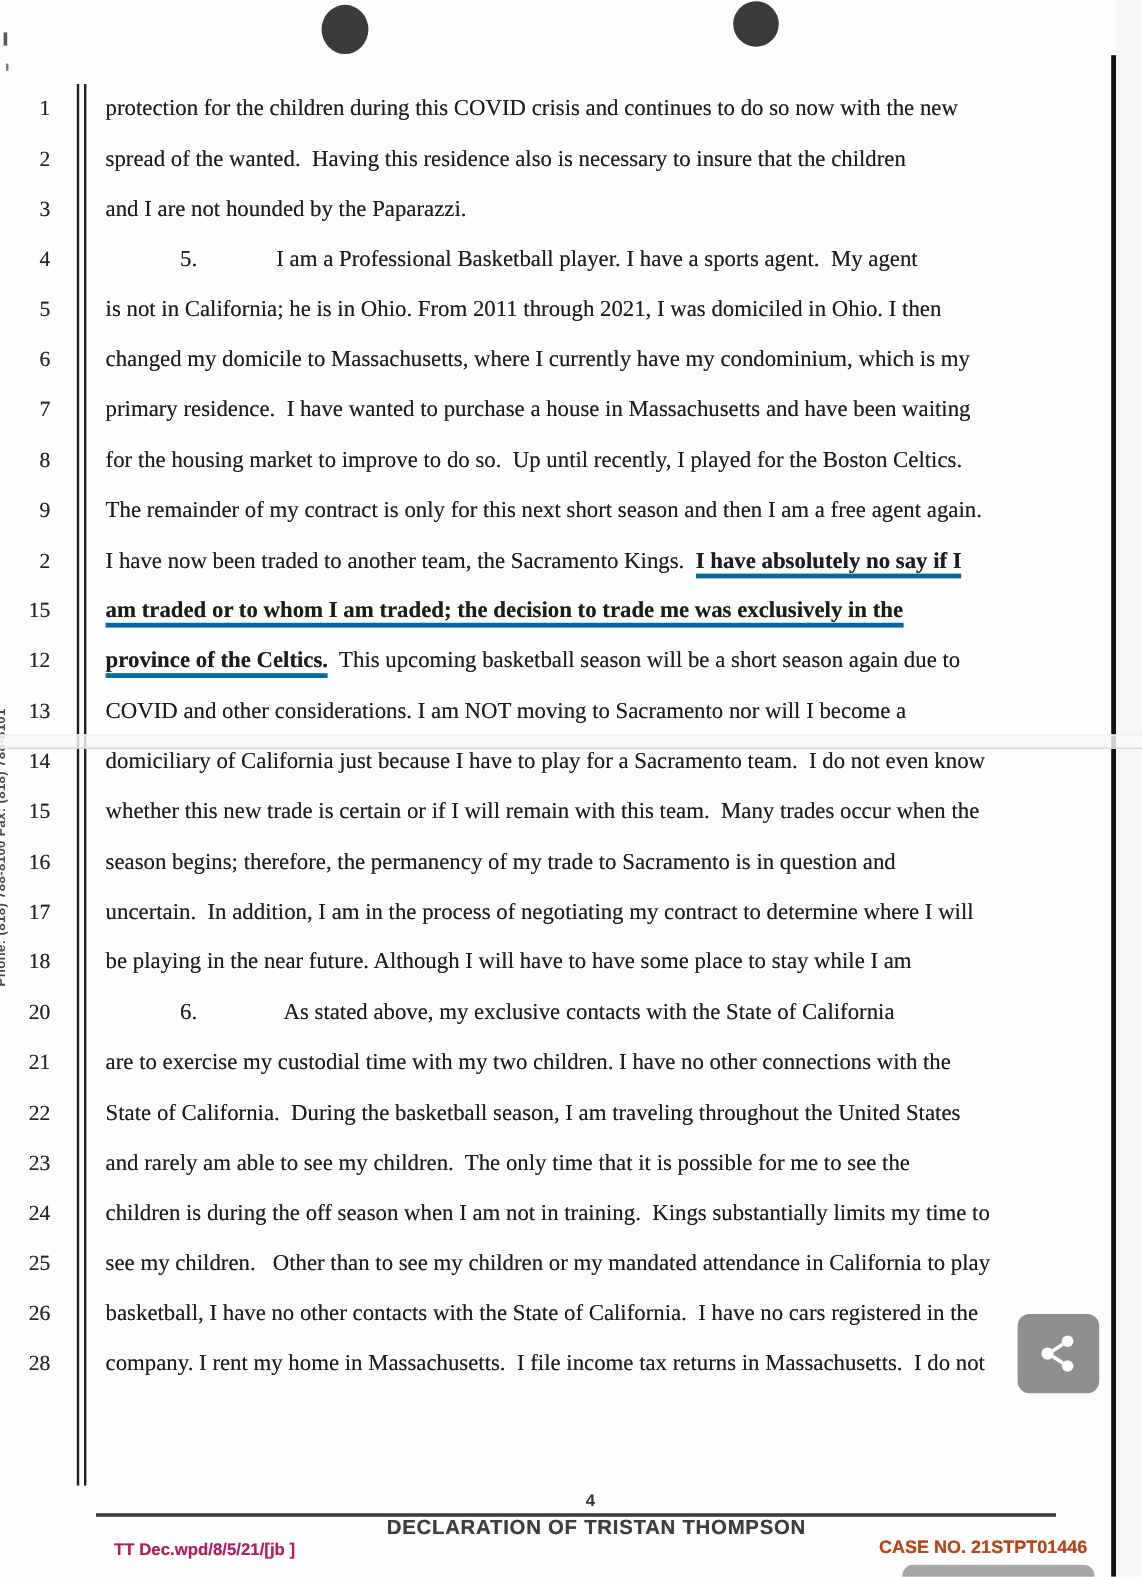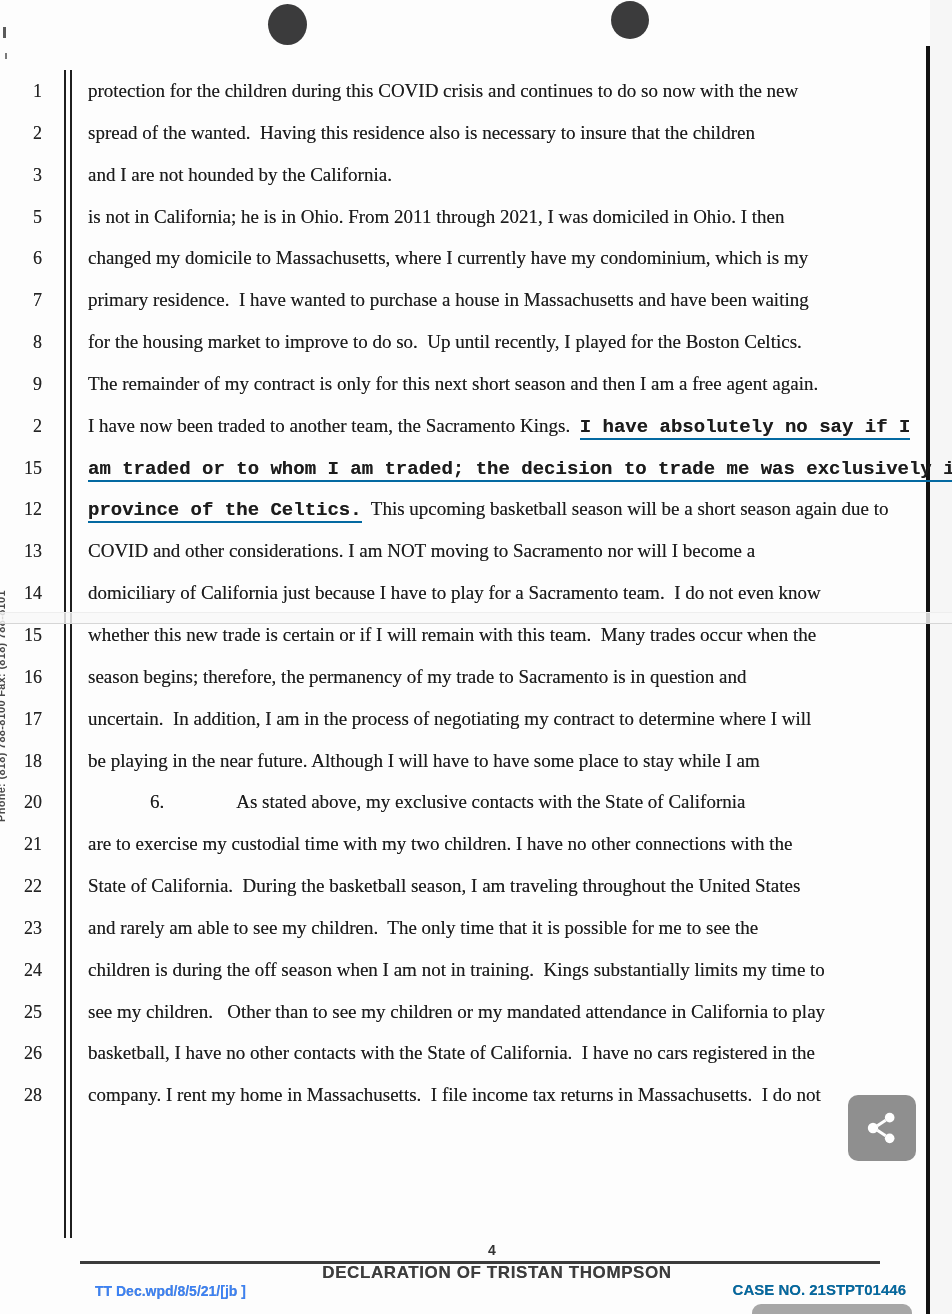--- a/index.html
+++ b/index.html
@@ -30,33 +30,33 @@
   .tick1{position:absolute;left:3px;top:27px;width:3px;height:11px;background:#5a5a5a;}
   .tick2{position:absolute;left:5px;top:53px;width:2px;height:6px;background:#7a7a7a;}
 
   
   .rows{position:absolute;left:0;top:70px;width:787px;}
   .row{height:41.85px;line-height:41.85px;white-space:pre;color:#1c1c1c;
        text-shadow:0 0 .5px rgba(10,10,10,.55);}
   .lineno{display:inline-block;width:42px;text-align:right;font-size:18px;color:#242424;}
   .linetext{display:inline-block;padding-left:46px;font-size:19px;white-space:pre;}
   .linetext .b{font-weight:bold;}
-  .linetext .u{border-bottom:2px solid #0369a1;font-family:Liberation Mono, monospace;}
+  .linetext .u{border-bottom:4px solid #0369a1;}
 
   
   .f-pageno{position:absolute;left:0;top:1242px;width:984px;text-align:center;
             font-family:"Liberation Sans",sans-serif;font-weight:bold;font-size:14px;color:#333;}
   .f-line{position:absolute;left:80px;top:1261px;width:800px;height:3px;background:#3c3c3c;}
   .f-title{position:absolute;left:0;top:1263px;width:994px;text-align:center;
            font-family:"Liberation Sans",sans-serif;font-weight:bold;font-size:17px;color:#3d3d3d;
            letter-spacing:.6px;text-shadow:0 0 .6px rgba(40,40,40,.6);}
   .f-docid{position:absolute;left:95px;top:1283px;font-family:"Liberation Sans",sans-serif;
-           font-weight:bold;font-size:14px;color:#3b82f6;text-shadow:0 0 .5px rgba(60,60,60,.5);}
+           font-weight:bold;font-size:14px;color:#be185d;text-shadow:0 0 .5px rgba(60,60,60,.5);}
   .f-case{position:absolute;right:46px;top:1281px;font-family:"Liberation Sans",sans-serif;
-          font-weight:bold;font-size:15px;color:#0369a1;text-shadow:0 0 .5px rgba(40,40,40,.5);}
+          font-weight:bold;font-size:15px;color:#c2410c;text-shadow:0 0 .5px rgba(40,40,40,.5);}
 
   
   .share-btn{position:absolute;left:848px;top:1095px;width:68px;height:66px;border-radius:10px;
              background:rgba(118,118,118,.82);z-index:10;display:flex;align-items:center;justify-content:center;
              border:none;cursor:pointer;}
   .bottom-pill{position:absolute;left:752px;top:1304px;width:160px;height:18px;border-radius:9px;
                background:#a7a7a7;z-index:10;}
 </style>
 </head>
 <body>
@@ -71,21 +71,22 @@
 
   <div class="left-rule"></div>
   <div class="right-strip"></div>
   <div class="right-rule"></div>
 
   <div class="vtext">Phone: (818) 788-8100 Fax: (818) 788-8101</div>
 
   <div class="rows">
       <div class="row"><span class="lineno">1</span><span class="linetext"><span>protection for the children during this COVID crisis and continues to do so now with the new</span></span></div>
       <div class="row"><span class="lineno">2</span><span class="linetext"><span>spread of the wanted.  Having this residence also is necessary to insure that the children</span></span></div>
-      <div class="row"><span class="lineno">3</span><span class="linetext"><span>and I are not hounded by the California.</span></span></div>
+      <div class="row"><span class="lineno">3</span><span class="linetext"><span>and I are not hounded by the Paparazzi.</span></span></div>
+      <div class="row"><span class="lineno">4</span><span class="linetext"><span style="margin-left: 62px; margin-right: 66px;">5.</span><span>I am a Professional Basketball player. I have a sports agent.  My agent</span></span></div>
       <div class="row"><span class="lineno">5</span><span class="linetext"><span>is not in California; he is in Ohio. From 2011 through 2021, I was domiciled in Ohio. I then</span></span></div>
       <div class="row"><span class="lineno">6</span><span class="linetext"><span>changed my domicile to Massachusetts, where I currently have my condominium, which is my</span></span></div>
       <div class="row"><span class="lineno">7</span><span class="linetext"><span>primary residence.  I have wanted to purchase a house in Massachusetts and have been waiting</span></span></div>
       <div class="row"><span class="lineno">8</span><span class="linetext"><span>for the housing market to improve to do so.  Up until recently, I played for the Boston Celtics.</span></span></div>
       <div class="row"><span class="lineno">9</span><span class="linetext"><span>The remainder of my contract is only for this next short season and then I am a free agent again.</span></span></div>
       <div class="row"><span class="lineno">2</span><span class="linetext"><span>I have now been traded to another team, the Sacramento Kings.  </span><span class="b u">I have absolutely no say if I</span></span></div>
       <div class="row"><span class="lineno">15</span><span class="linetext"><span class="b u">am traded or to whom I am traded; the decision to trade me was exclusively in the</span></span></div>
       <div class="row"><span class="lineno">12</span><span class="linetext"><span class="b u">province of the Celtics.</span><span>  This upcoming basketball season will be a short season again due to</span></span></div>
       <div class="row"><span class="lineno">13</span><span class="linetext"><span>COVID and other considerations. I am NOT moving to Sacramento nor will I become a</span></span></div>
       <div class="row"><span class="lineno">14</span><span class="linetext"><span>domiciliary of California just because I have to play for a Sacramento team.  I do not even know</span></span></div>

